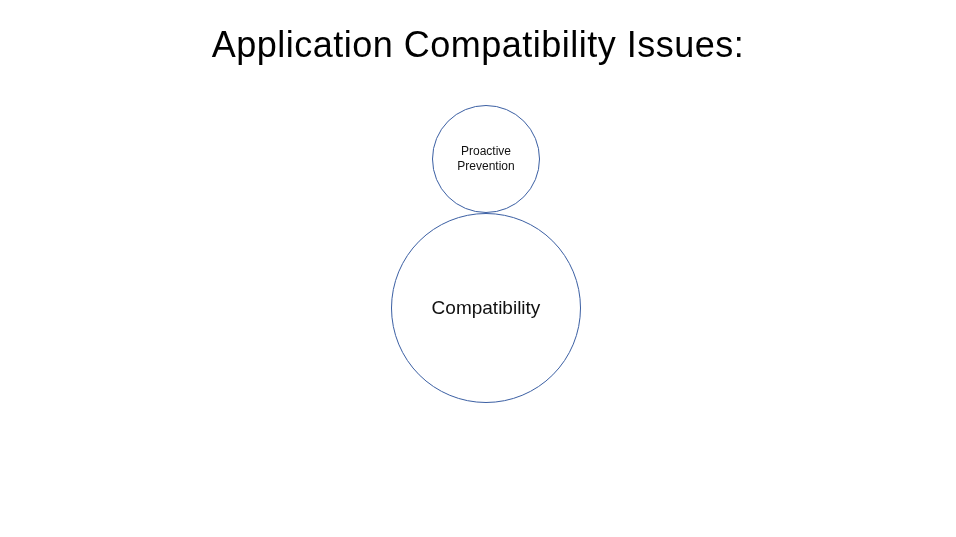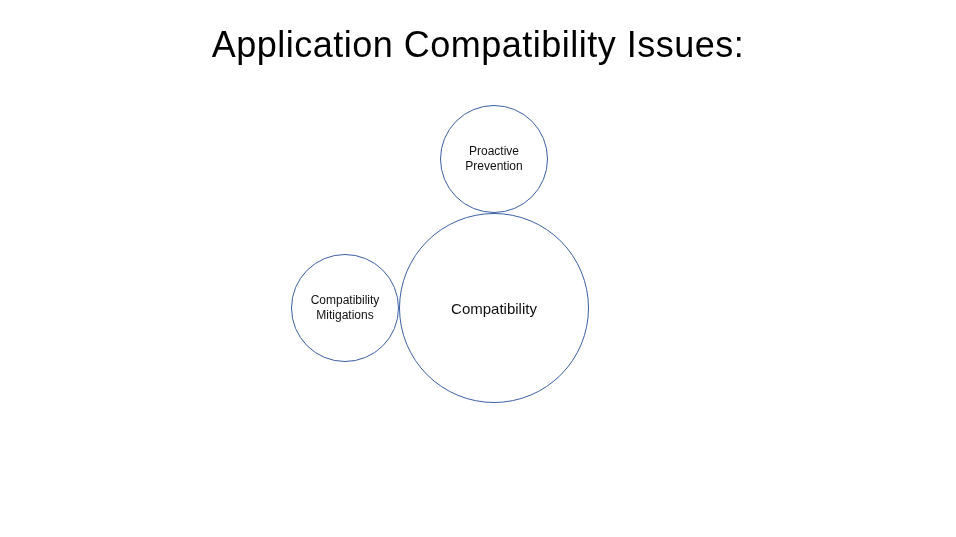--- a/index.html
+++ b/index.html
@@ -18,41 +18,41 @@
     right: 0;
     text-align: center;
     font-size: 36px;
     font-weight: 400;
     color: #000;
     letter-spacing: 0.5px;
   }
   .diagram {
     position: absolute;
     top: 95px;
-    left: 16px;
+    left: 8px;
     right: 0;
     height: 440px;
   }
   .circle {
     position: absolute;
     border: 1px solid #3b5fa3;
     border-radius: 50%;
     background: #ffffff;
     display: flex;
     align-items: center;
     justify-content: center;
     text-align: center;
     color: #111;
   }
   .center-circle {
     width: 190px;
     height: 190px;
     left: 383px;
     top: 118px;
-    font-size: 15px;
+    font-size: 19px;
     font-weight: 400;
     z-index: 5;
   }
   .small-circle {
     width: 108px;
     height: 108px;
     font-size: 12px;
     line-height: 1.25;
     padding: 8px;
     z-index: 4;
@@ -68,21 +68,18 @@
 <h1 class="title">Application Compatibility Issues:</h1>
 
 <div class="diagram">
 
   <div class="circle small-circle top-circle">
     <span>Proactive Prevention</span>
   </div>
 
 
 
-  <div class="circle small-circle left-circle">
-    <span>Compatibility Mitigations</span>
-  </div>
 
   <div class="circle center-circle">
     <span>Compatibility</span>
   </div>
 
 </div>
 
 </body></html>

